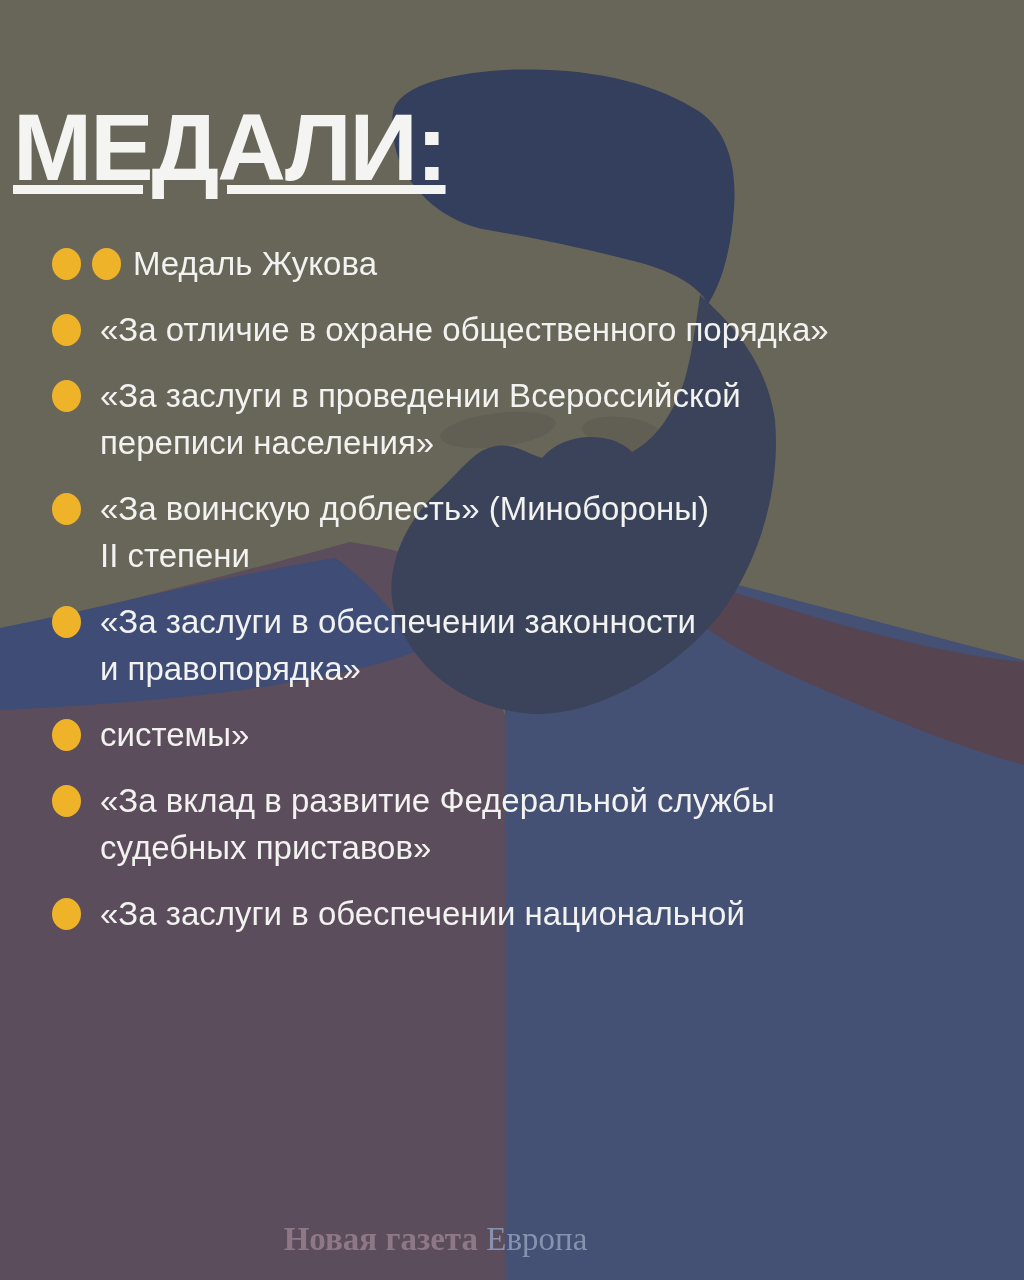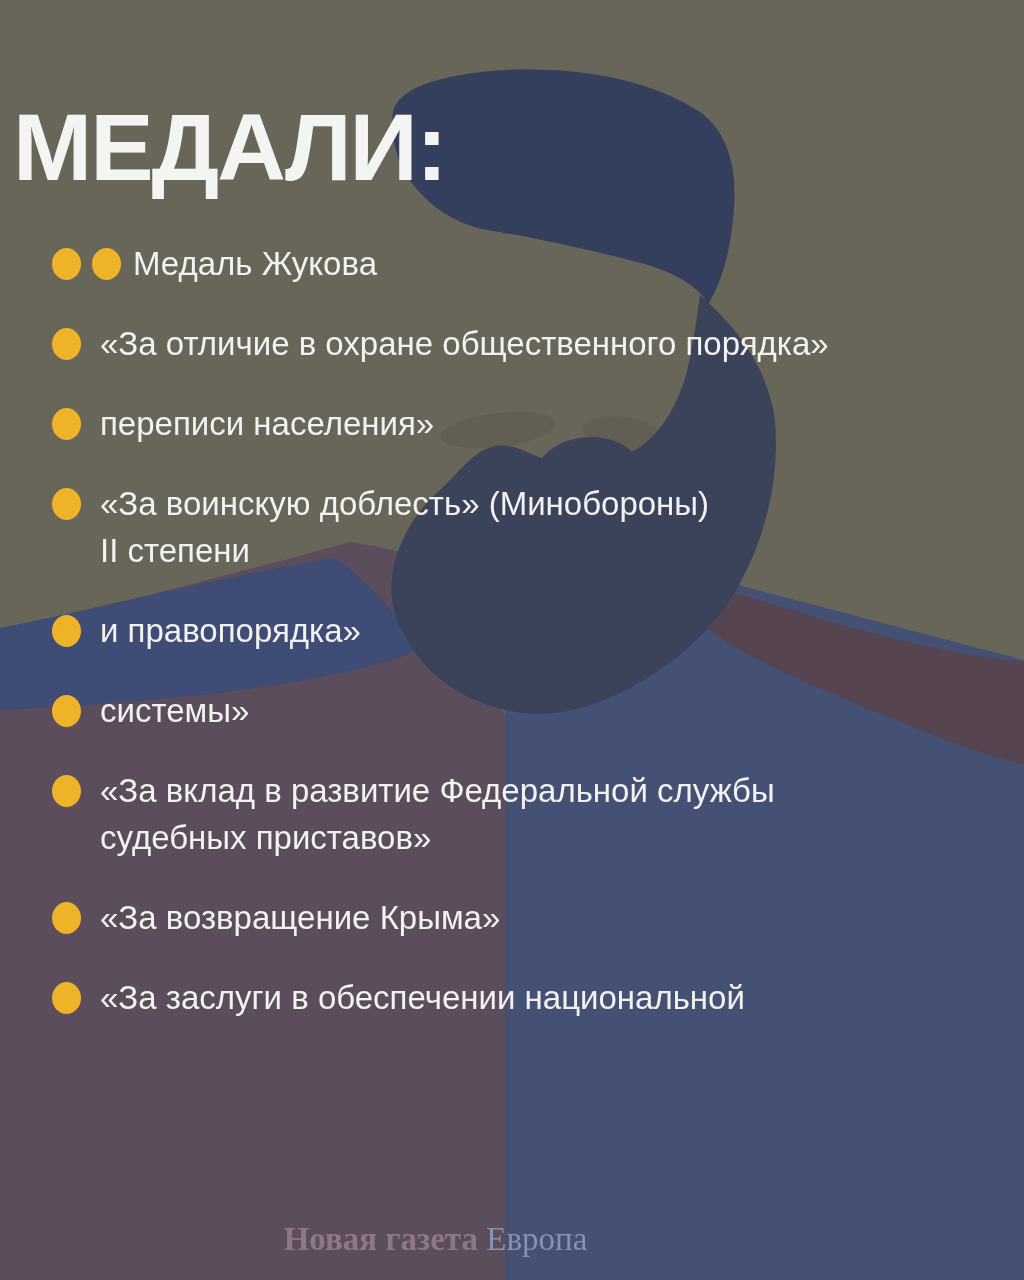--- a/index.html
+++ b/index.html
@@ -8,24 +8,25 @@
     position:relative;overflow:hidden;
     background:#686659;
     font-family:"Liberation Sans", sans-serif;
   }
   #bg-art{position:absolute;left:0;top:0;width:1024px;height:1280px;z-index:0;}
   .overlay{position:absolute;z-index:1;}
   #page-title{
     left:13px;top:100px;
     font-size:95px;font-weight:700;letter-spacing:-2px;line-height:1;
     color:#f4f4f2;
+    text-decoration:underline;
   }
   #medal-list{
     left:52px;top:240px;right:20px;
-    display:flex;flex-direction:column;gap:33px;
+    display:flex;flex-direction:column;gap:19px;
   }
   .item{position:relative;padding-left:48px;}
   .item .line{
     font-size:33px;line-height:47px;color:#f2f2f0;
     white-space:nowrap;
   }
   .dot{
     position:absolute;left:0;top:8px;
     width:29px;height:32px;border-radius:50%;
   }
@@ -76,58 +77,54 @@
     </div>
     <div class="item">
       <span class="dot dot0" style="background: rgb(239, 179, 42);"></span>
       <div class="text">
         <div class="line">«За отличие в охране общественного порядка»</div>
       </div>
     </div>
     <div class="item">
       <span class="dot dot0" style="background: rgb(239, 179, 42);"></span>
       <div class="text">
+        <div class="line">«За заслуги в проведении Всероссийской</div>
         <div class="line">переписи населения»</div>
       </div>
     </div>
     <div class="item">
       <span class="dot dot0" style="background: rgb(239, 179, 42);"></span>
       <div class="text">
         <div class="line">«За воинскую доблесть» (Минобороны)</div>
         <div class="line">II степени</div>
       </div>
     </div>
     <div class="item">
       <span class="dot dot0" style="background: rgb(239, 179, 42);"></span>
       <div class="text">
+        <div class="line">«За заслуги в обеспечении законности</div>
         <div class="line">и правопорядка»</div>
       </div>
     </div>
     <div class="item">
       <span class="dot dot0" style="background: rgb(239, 179, 42);"></span>
       <div class="text">
         <div class="line">системы»</div>
       </div>
     </div>
     <div class="item">
       <span class="dot dot0" style="background: rgb(239, 179, 42);"></span>
       <div class="text">
         <div class="line">«За вклад в развитие Федеральной службы</div>
         <div class="line">судебных приставов»</div>
       </div>
     </div>
     <div class="item">
       <span class="dot dot0" style="background: rgb(239, 179, 42);"></span>
       <div class="text">
-        <div class="line">«За возвращение Крыма»</div>
-      </div>
-    </div>
-    <div class="item">
-      <span class="dot dot0" style="background: rgb(239, 179, 42);"></span>
-      <div class="text">
         <div class="line">«За заслуги в обеспечении национальной</div>
       </div>
     </div>
   </div>
 
 <div class="overlay" id="watermark">
   <span class="brand-bold">Новая газета</span>
   <span> </span>
   <span class="brand-light">Европа</span>
 </div>

